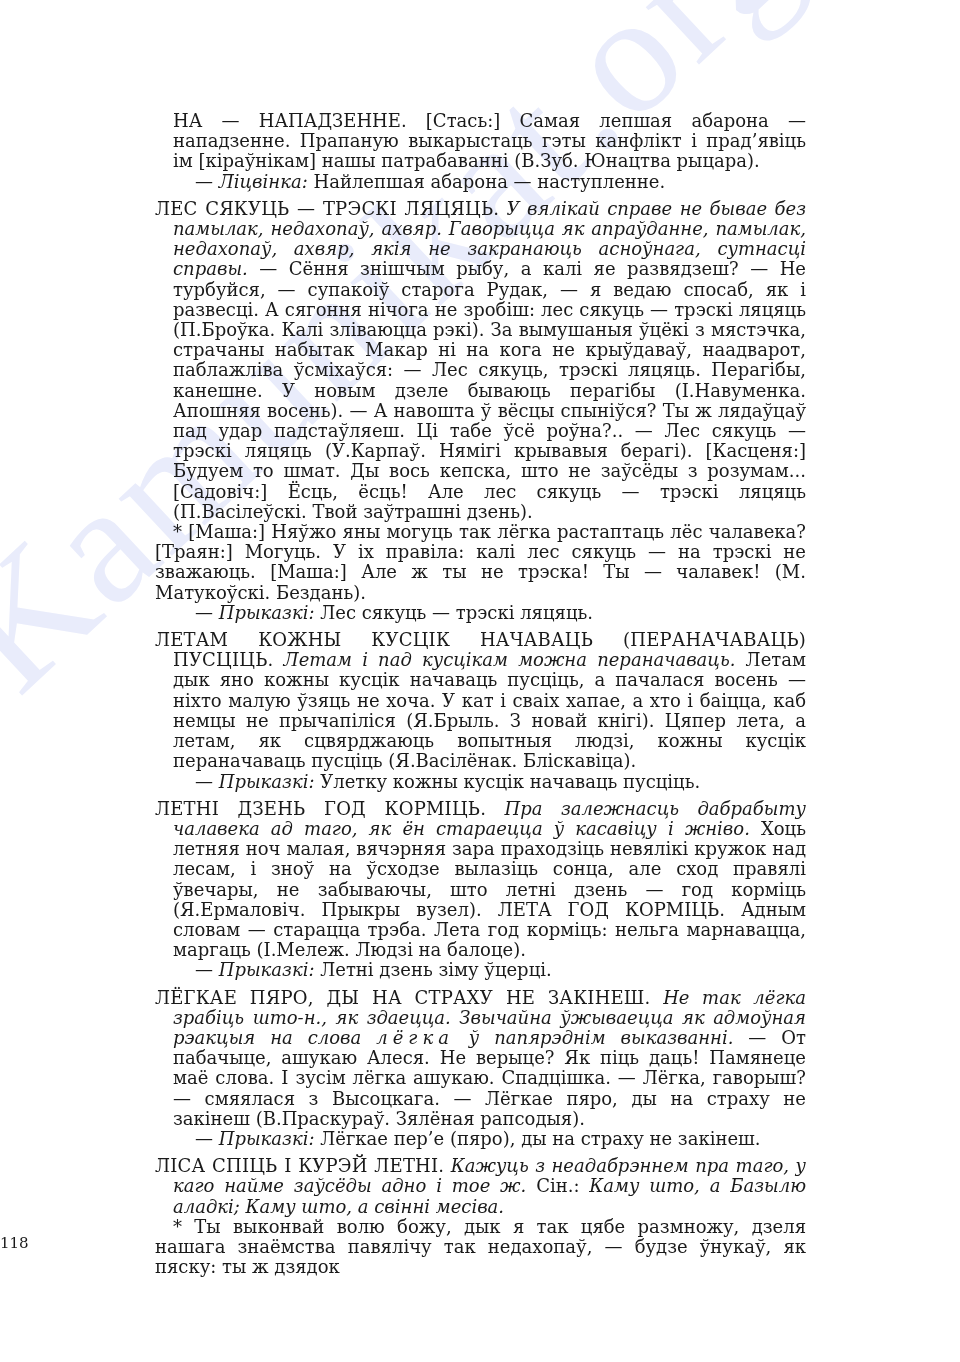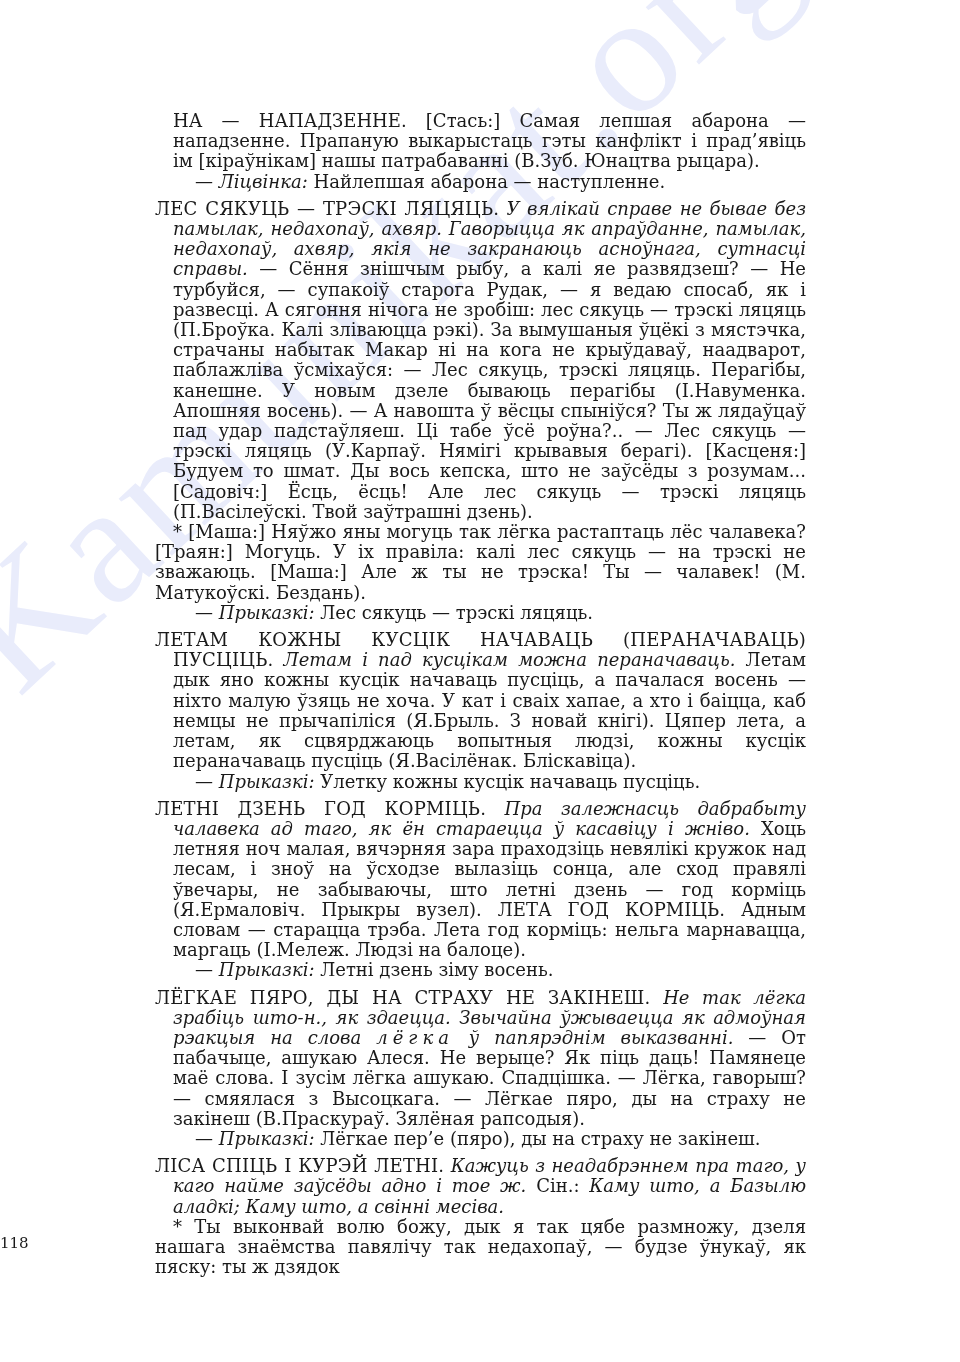--- a/index.html
+++ b/index.html
@@ -42,21 +42,21 @@
 
   <p class="entry"><span class="hw">ЛЕС СЯКУЦЬ — ТРЭСКІ ЛЯЦЯЦЬ.</span> <i>У вялікай справе не бывае без памылак, недахопаў, ахвяр. Гаворыцца як апраўданне, памылак, недахопаў, ахвяр, якія не закранаюць асноўнага, сутнасці справы.</i> <span>— Сёння знішчым рыбу, а калі яе развядзеш? — Не турбуйся, — супакоіў старога Рудак, — я ведаю спосаб, як і развесці. А сягоння нічога не зробіш: лес сякуць — трэскі ляцяць (П.Броўка. Калі зліваюцца рэкі). За вымушаныя ўцёкі з мястэчка, страчаны набытак Макар ні на кога не крыўдаваў, наадварот, паблажліва ўсміхаўся: — Лес сякуць, трэскі ляцяць. Перагібы, канешне. У новым дзеле бываюць перагібы (І.Навуменка. Апошняя восень). — А навошта ў вёсцы спыніўся? Ты ж лядаўцаў пад удар падстаўляеш. Ці табе ўсё роўна?.. — Лес сякуць — трэскі ляцяць (У.Карпаў. Нямігі крывавыя берагі). [Касценя:] Будуем то шмат. Ды вось кепска, што не заўсёды з розумам... [Садовіч:] Ёсць, ёсць! Але лес сякуць — трэскі ляцяць (П.Васілеўскі. Твой заўтрашні дзень).</span></p>
   <p class="para">* [Маша:] Няўжо яны могуць так лёгка растаптаць лёс чалавека? [Траян:] Могуць. У іх правіла: калі лес сякуць — на трэскі не зважаюць. [Маша:] Але ж ты не трэска! Ты — чалавек! (М. Матукоўскі. Бездань).</p>
   <p class="sub">— <i>Прыказкі:</i> <span>Лес сякуць — трэскі ляцяць.</span></p>
 
 
   <p class="entry"><span class="hw">ЛЕТАМ КОЖНЫ КУСЦІК НАЧАВАЦЬ (ПЕРАНАЧАВАЦЬ) ПУСЦІЦЬ.</span> <i>Летам і пад кусцікам можна пераначаваць.</i> <span>Летам дык яно кожны кусцік начаваць пусціць, а пачалася восень — ніхто малую ўзяць не хоча. У кат і сваіх хапае, а хто і баіцца, каб немцы не прычапіліся (Я.Брыль. З новай кнігі). Цяпер лета, а летам, як сцвярджаюць вопытныя людзі, кожны кусцік пераначаваць пусціць (Я.Васілёнак. Бліскавіца).</span></p>
   <p class="sub">— <i>Прыказкі:</i> <span>Улетку кожны кусцік начаваць пусціць.</span></p>
 
   <p class="entry"><span class="hw">ЛЕТНІ ДЗЕНЬ ГОД КОРМІЦЬ.</span> <i>Пра залежнасць дабрабыту чалавека ад таго, як ён стараецца ў касавіцу і жніво.</i> <span>Хоць летняя ноч малая, вячэрняя зара праходзіць невялікі кружок над лесам, і зноў на ўсходзе вылазіць сонца, але сход правялі ўвечары, не забываючы, што летні дзень — год корміць (Я.Ермаловіч. Прыкры вузел). ЛЕТА ГОД КОРМІЦЬ. Адным словам — старацца трэба. Лета год корміць: нельга марнавацца, маргаць (І.Мележ. Людзі на балоце).</span></p>
-  <p class="sub">— <i>Прыказкі:</i> <span>Летні дзень зіму восень.</span></p>
+  <p class="sub">— <i>Прыказкі:</i> <span>Летні дзень зіму ўцерці.</span></p>
 
   <p class="entry"><span class="hw">ЛЁГКАЕ ПЯРО, ДЫ НА СТРАХУ НЕ ЗАКІНЕШ.</span> <i>Не так лёгка зрабіць што-н., як здаецца. Звычайна ўжываецца як адмоўная рэакцыя на слова</i> <i class="spaced">лёгка</i> <i>ў папярэднім выказванні.</i> <span>— От пабачыце, ашукаю Алеся. Не верыце? Як піць даць! Памянеце маё слова. І зусім лёгка ашукаю. Спадцішка. — Лёгка, гаворыш? — смяялася з Высоцкага. — Лёгкае пяро, ды на страху не закінеш (В.Праскураў. Зялёная рапсодыя).</span></p>
   <p class="sub">— <i>Прыказкі:</i> <span>Лёгкае пер’е (пяро), ды на страху не закінеш.</span></p>
 
   <p class="entry"><span class="hw">ЛІСА СПІЦЬ І КУРЭЙ ЛЕТНІ.</span> <i>Кажуць з неадабрэннем пра таго, у каго найме заўсёды адно і тое ж.</i> <span>Сін.:</span> <i>Каму што, а Базылю аладкі; Каму што, а свінні месіва.</i></p>
   <p class="para">* Ты выконвай волю божу, дык я так цябе размножу, дзеля нашага знаёмства павялічу так недахопаў, — будзе ўнукаў, як пяску: ты ж дзядок</p>
 </div>
 
 <div class="page-number">118</div>
 

